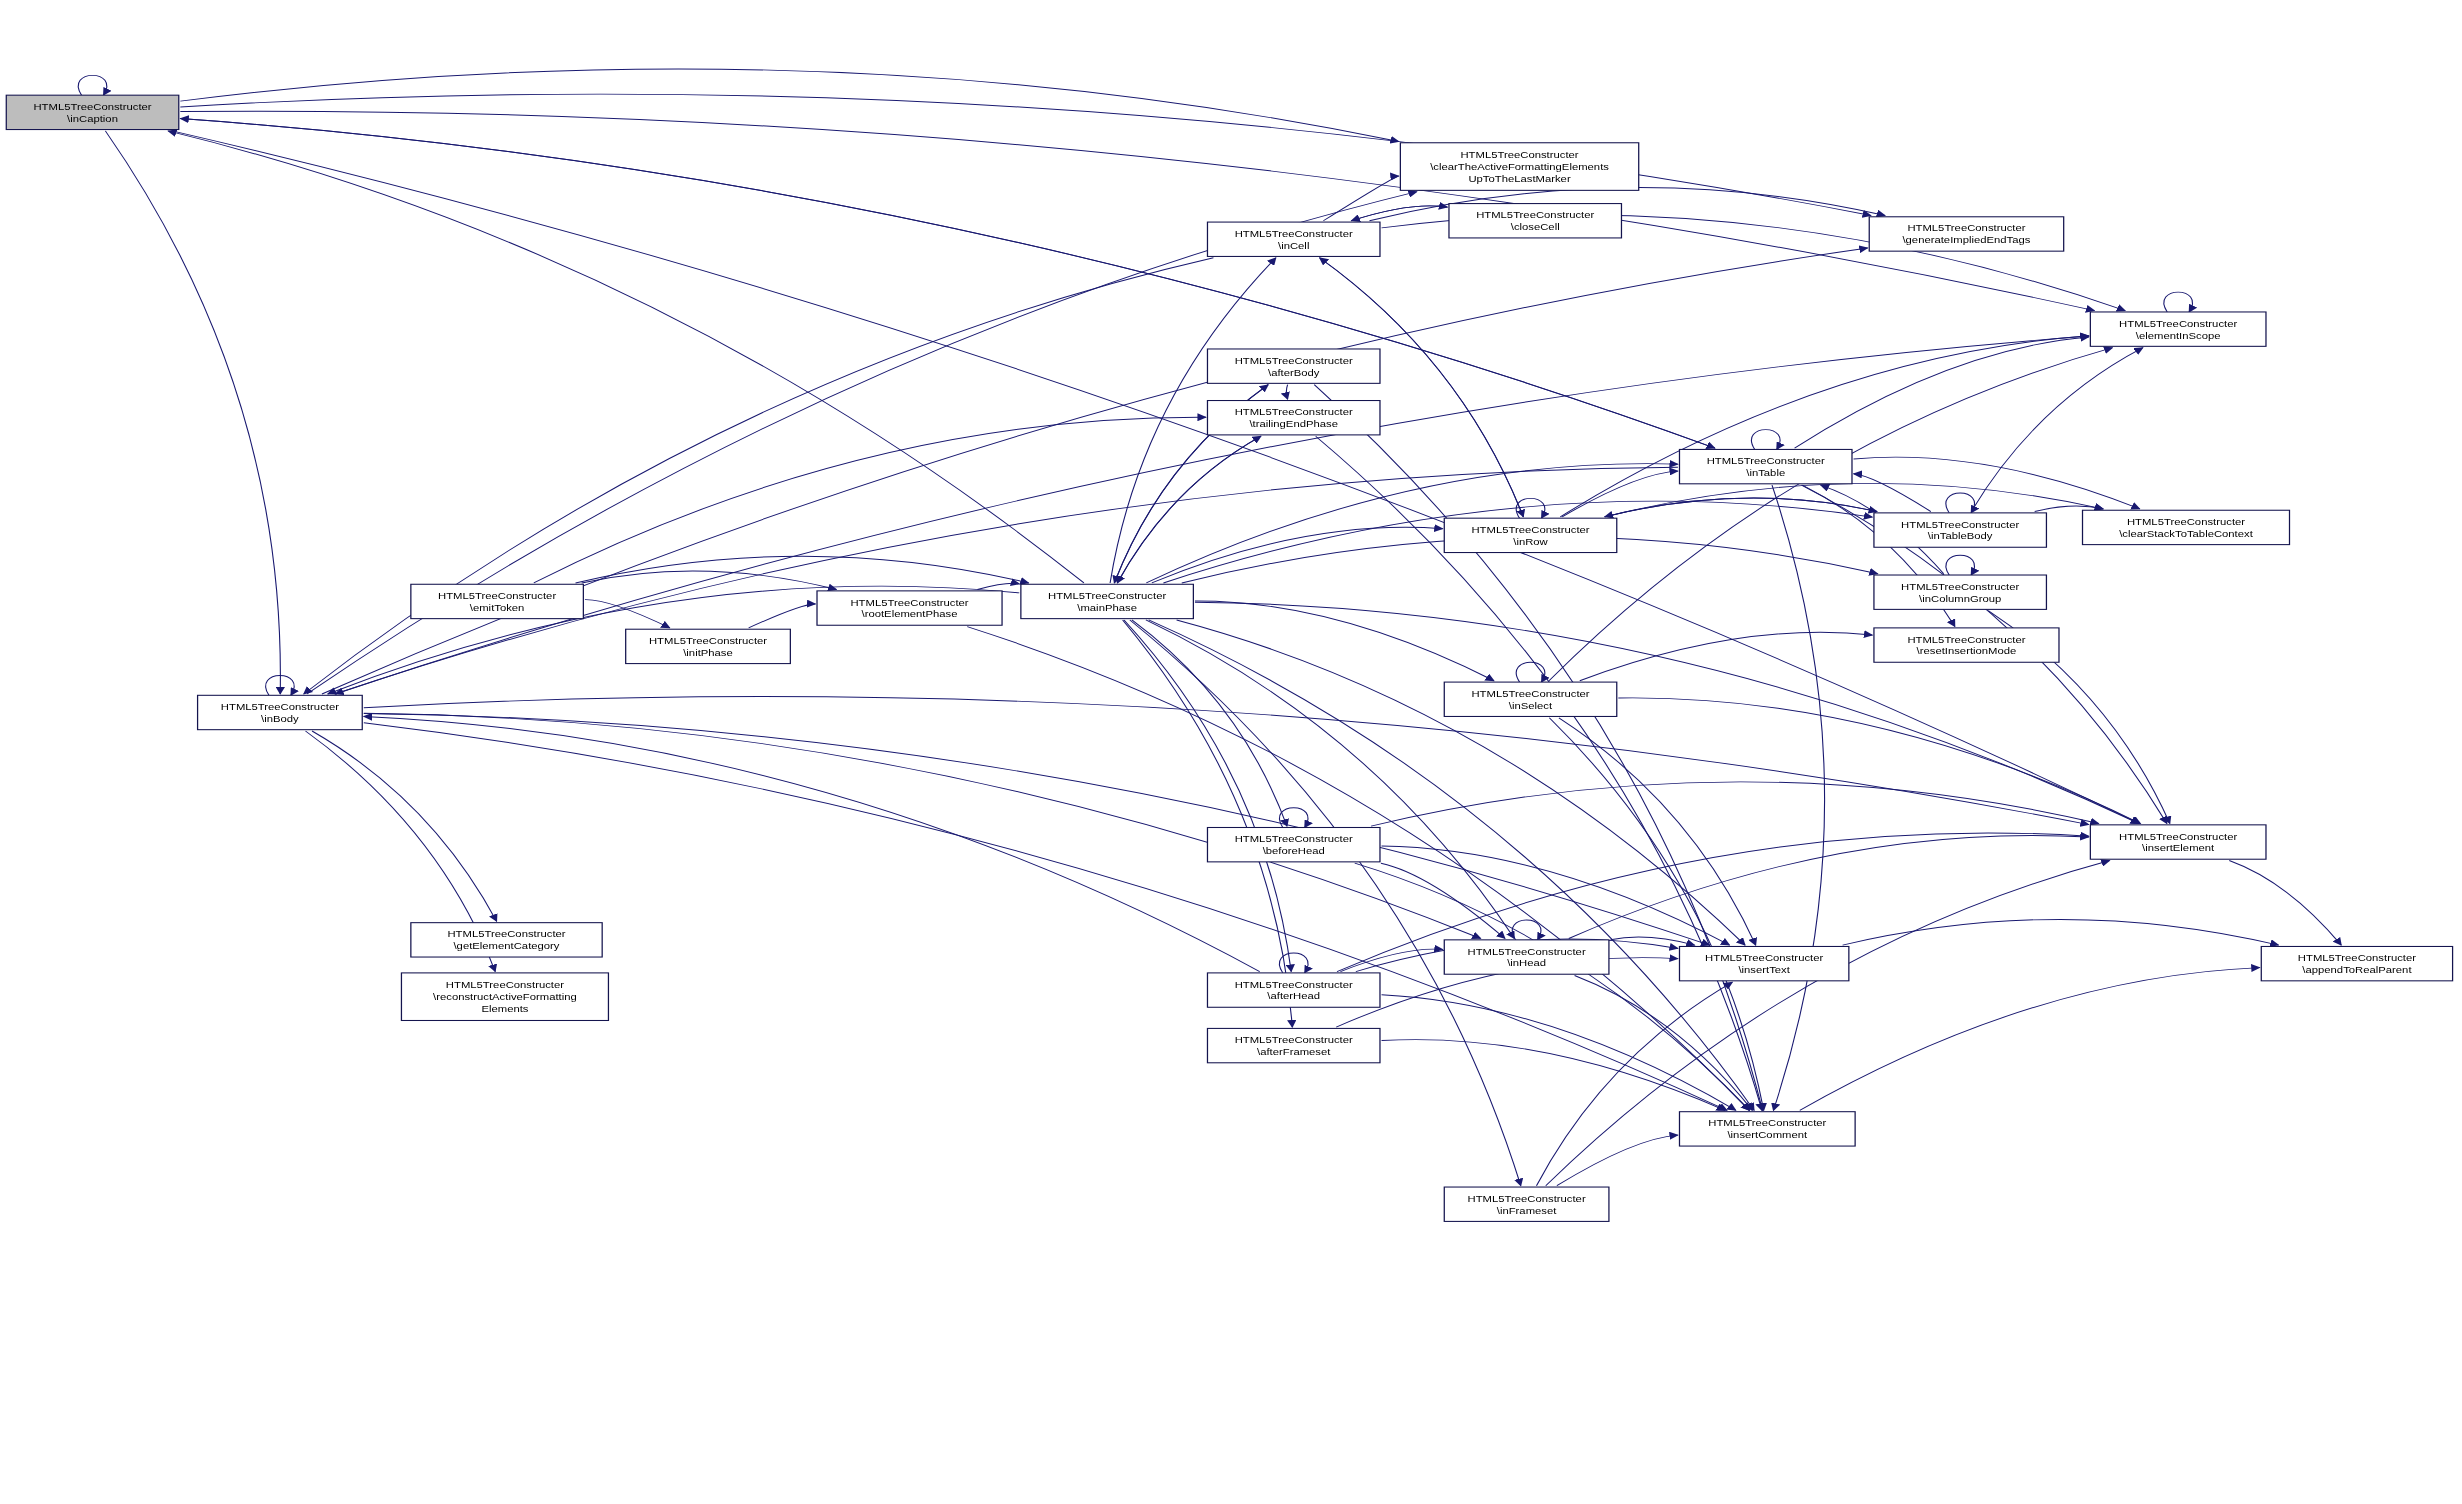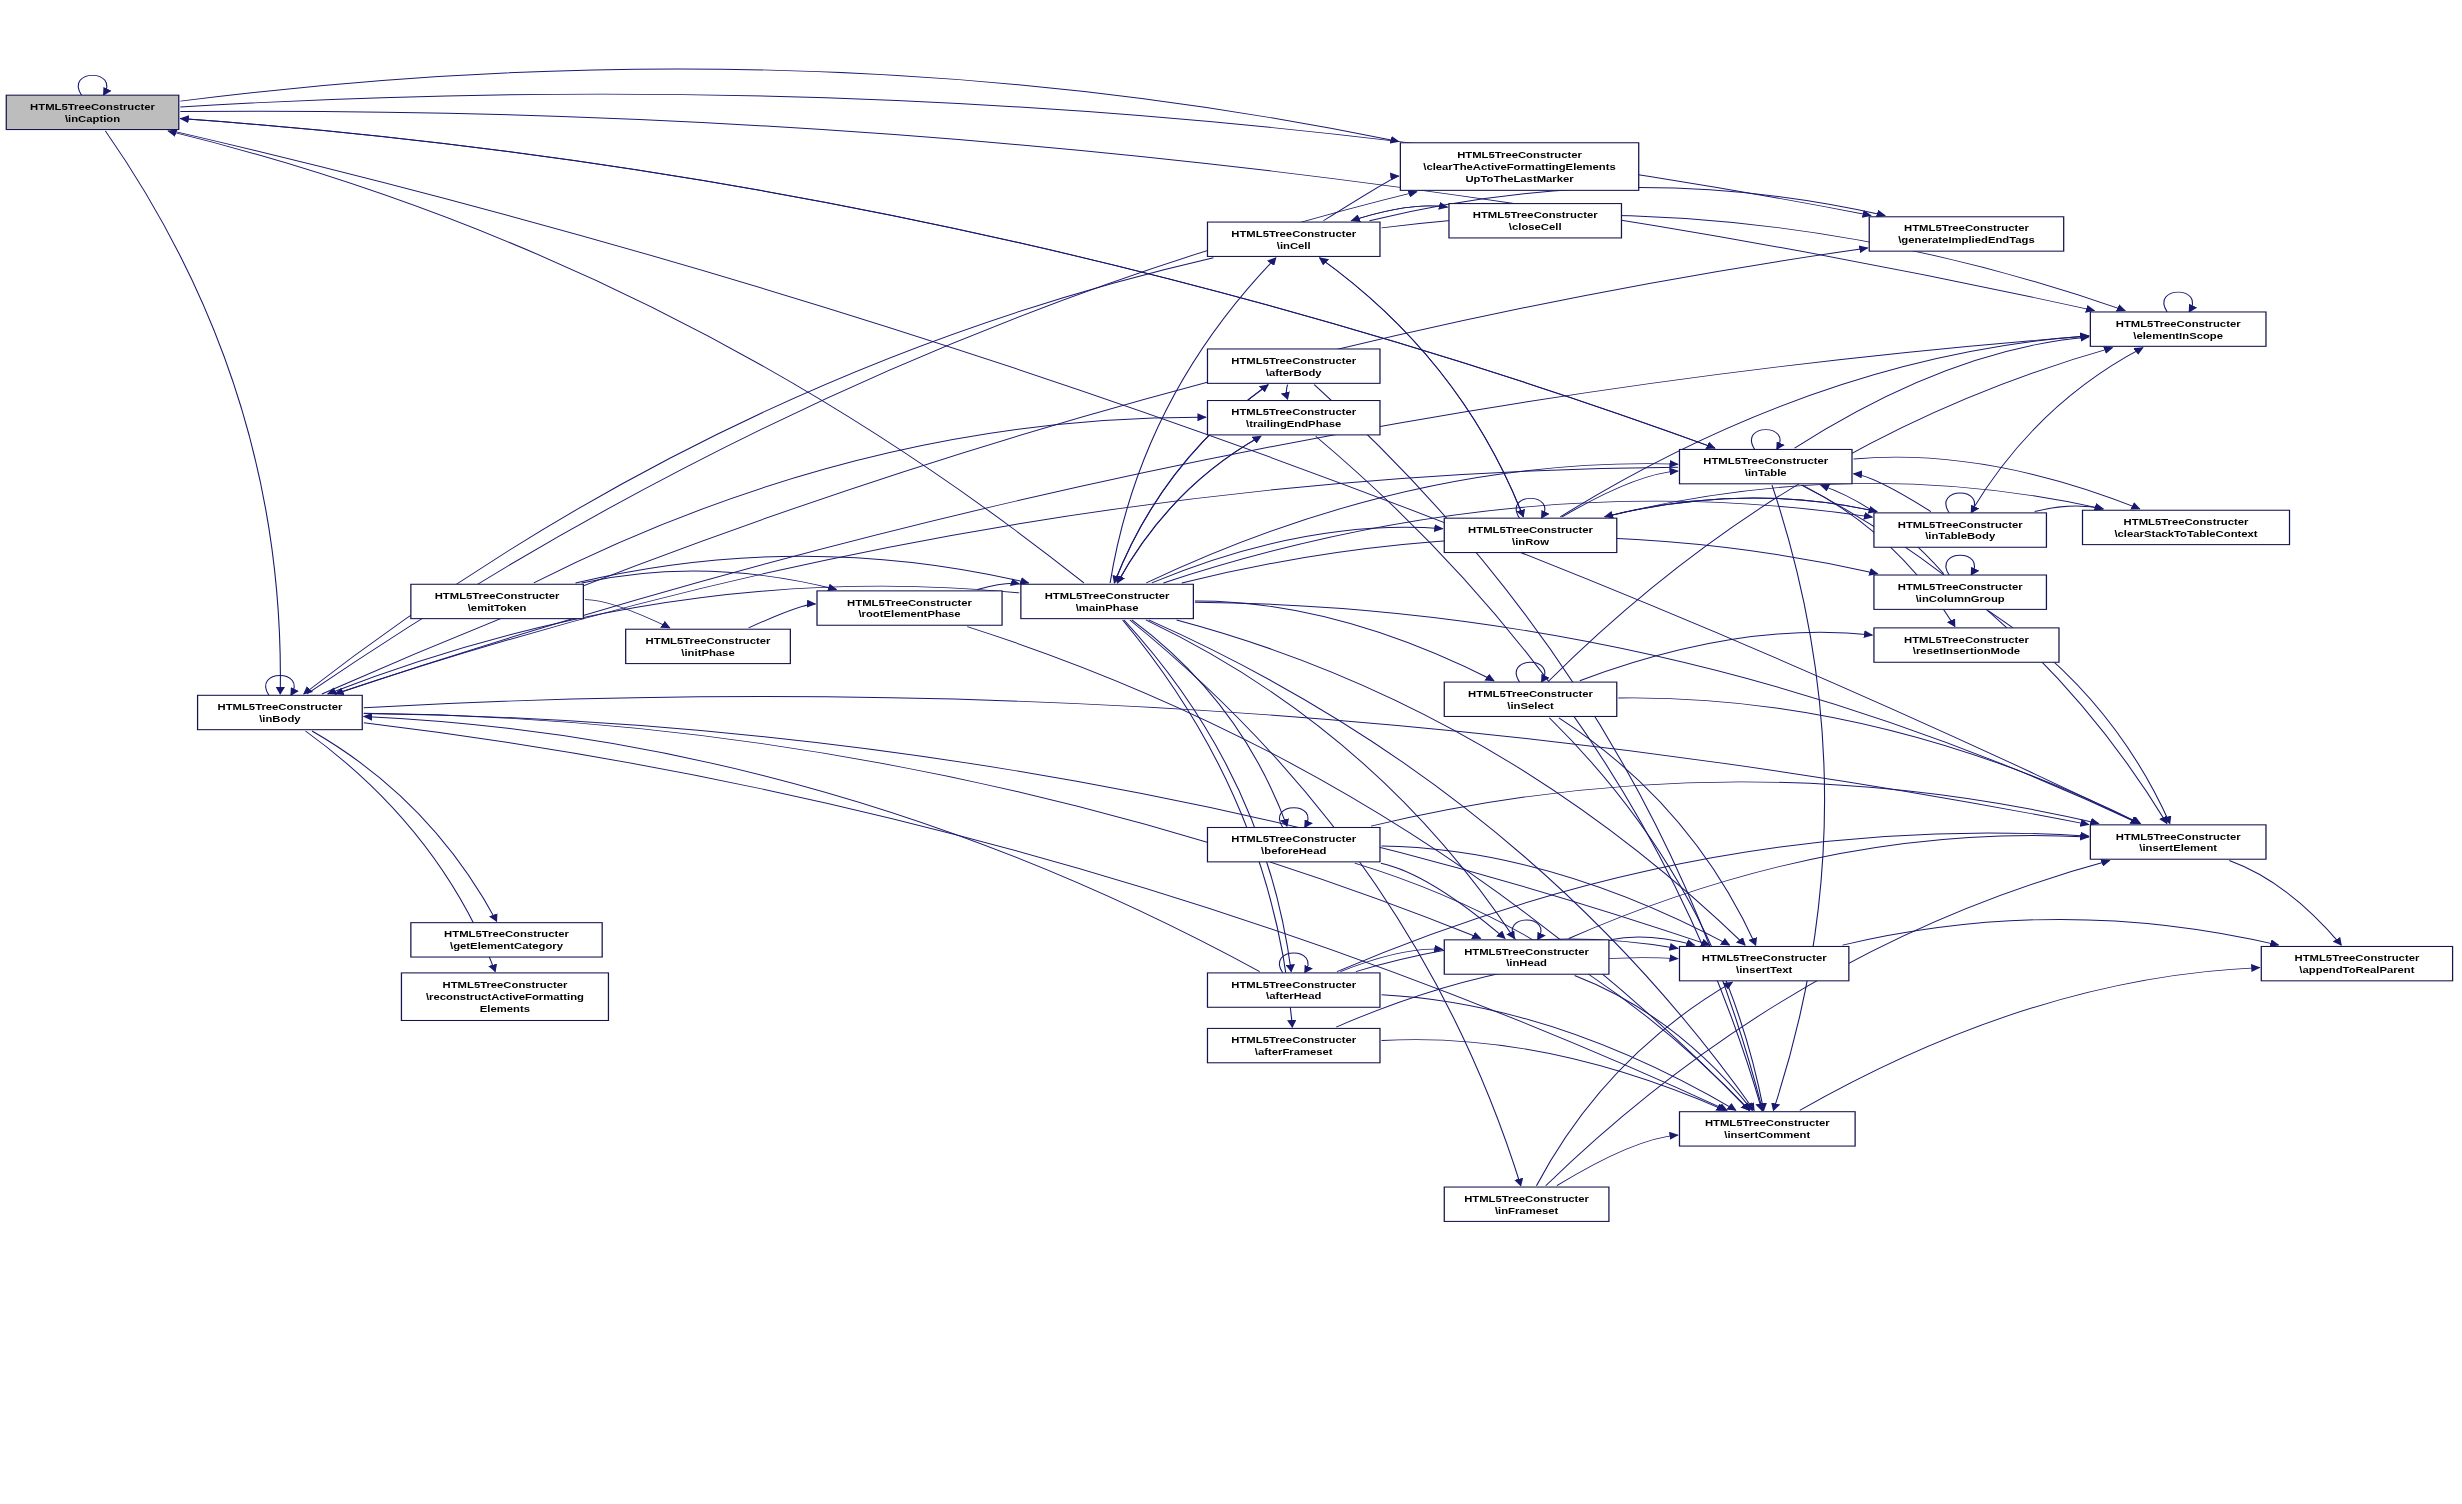--- a/index.html
+++ b/index.html
@@ -1,17 +1,17 @@
 <!DOCTYPE html>
 <html style="font-size:14.4px"><head>
 <meta charset="utf-8">
 <style>
   html,body{margin:0;padding:0;background:#ffffff;}
   body{width:2462px;height:1505px;font-family:"Liberation Sans",sans-serif;}
-  #graph-wrap{width:2462px;height:1269px;font-weight:bold;}
+  #graph-wrap{width:2462px;height:1269px;}
   svg{display:block;width:100%;height:100%;}
   svg text{font-family:"Liberation Sans",sans-serif;font-size:7.2px;fill:#000000;}
   .edge{fill:none;stroke-width:0.7;}
   .node-rect{stroke-width:0.8;}
 </style>
 </head>
 <body>
 
 <div id="graph-wrap">
   <svg id="graph" xmlns="http://www.w3.org/2000/svg" preserveAspectRatio="none" viewBox="0 0 1570 960">

